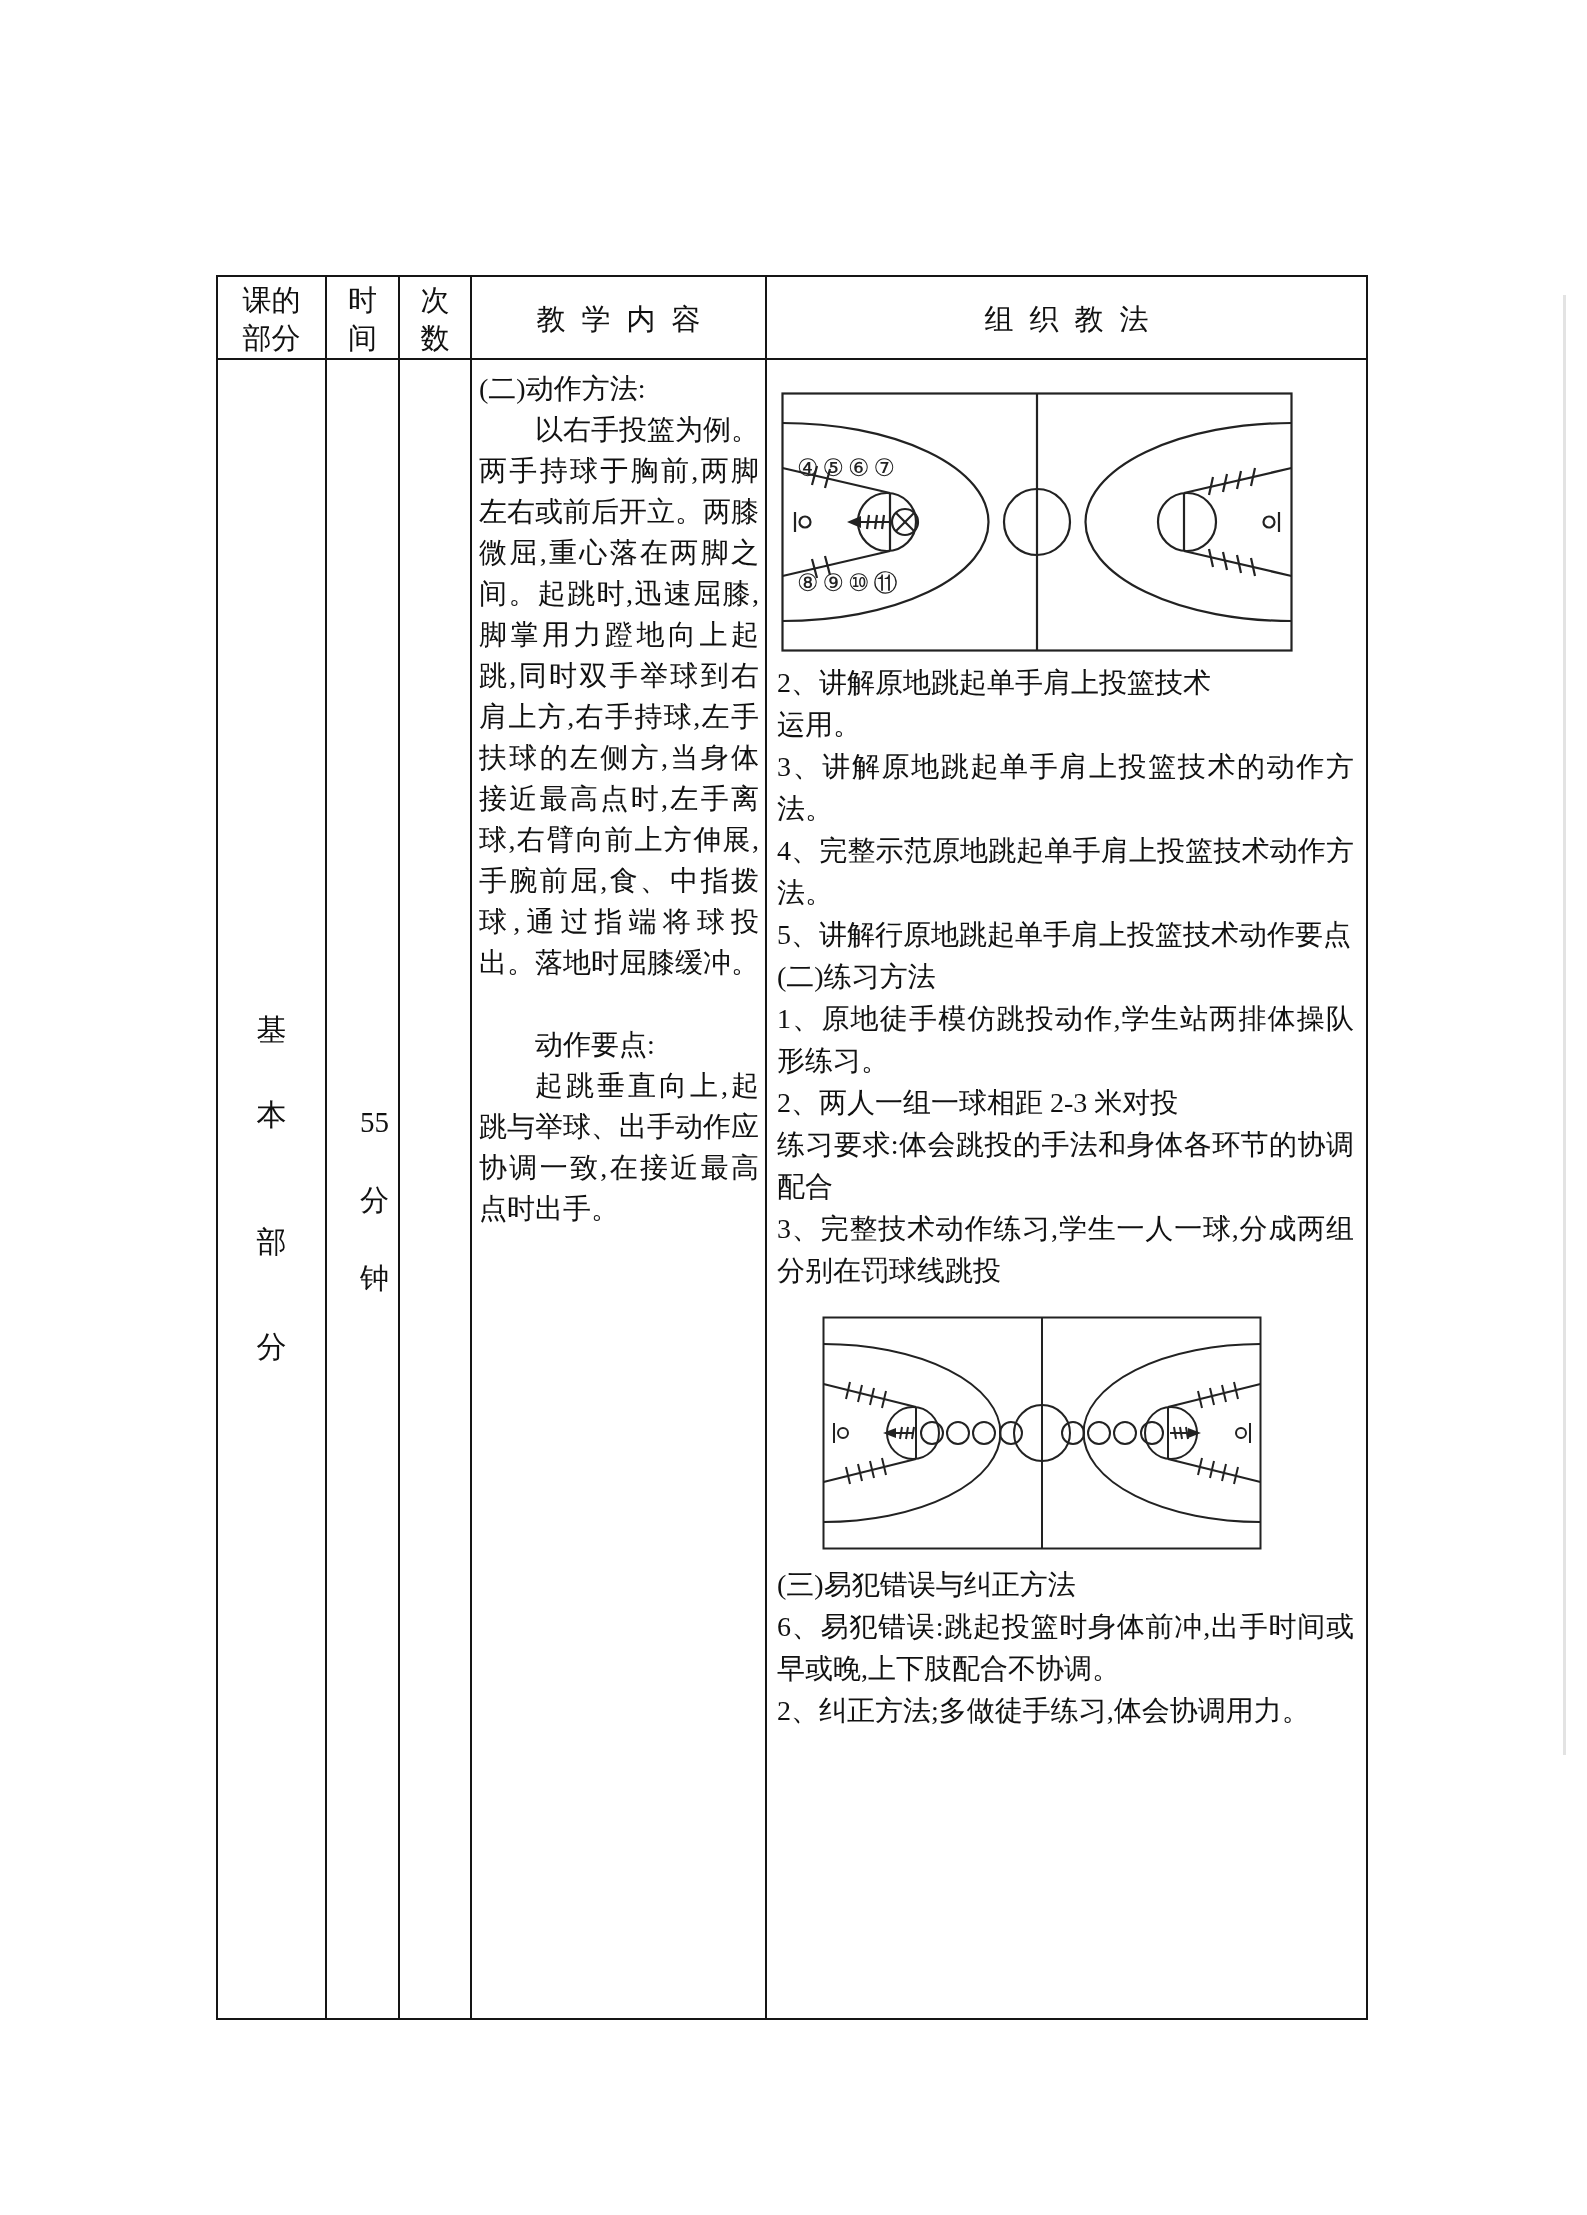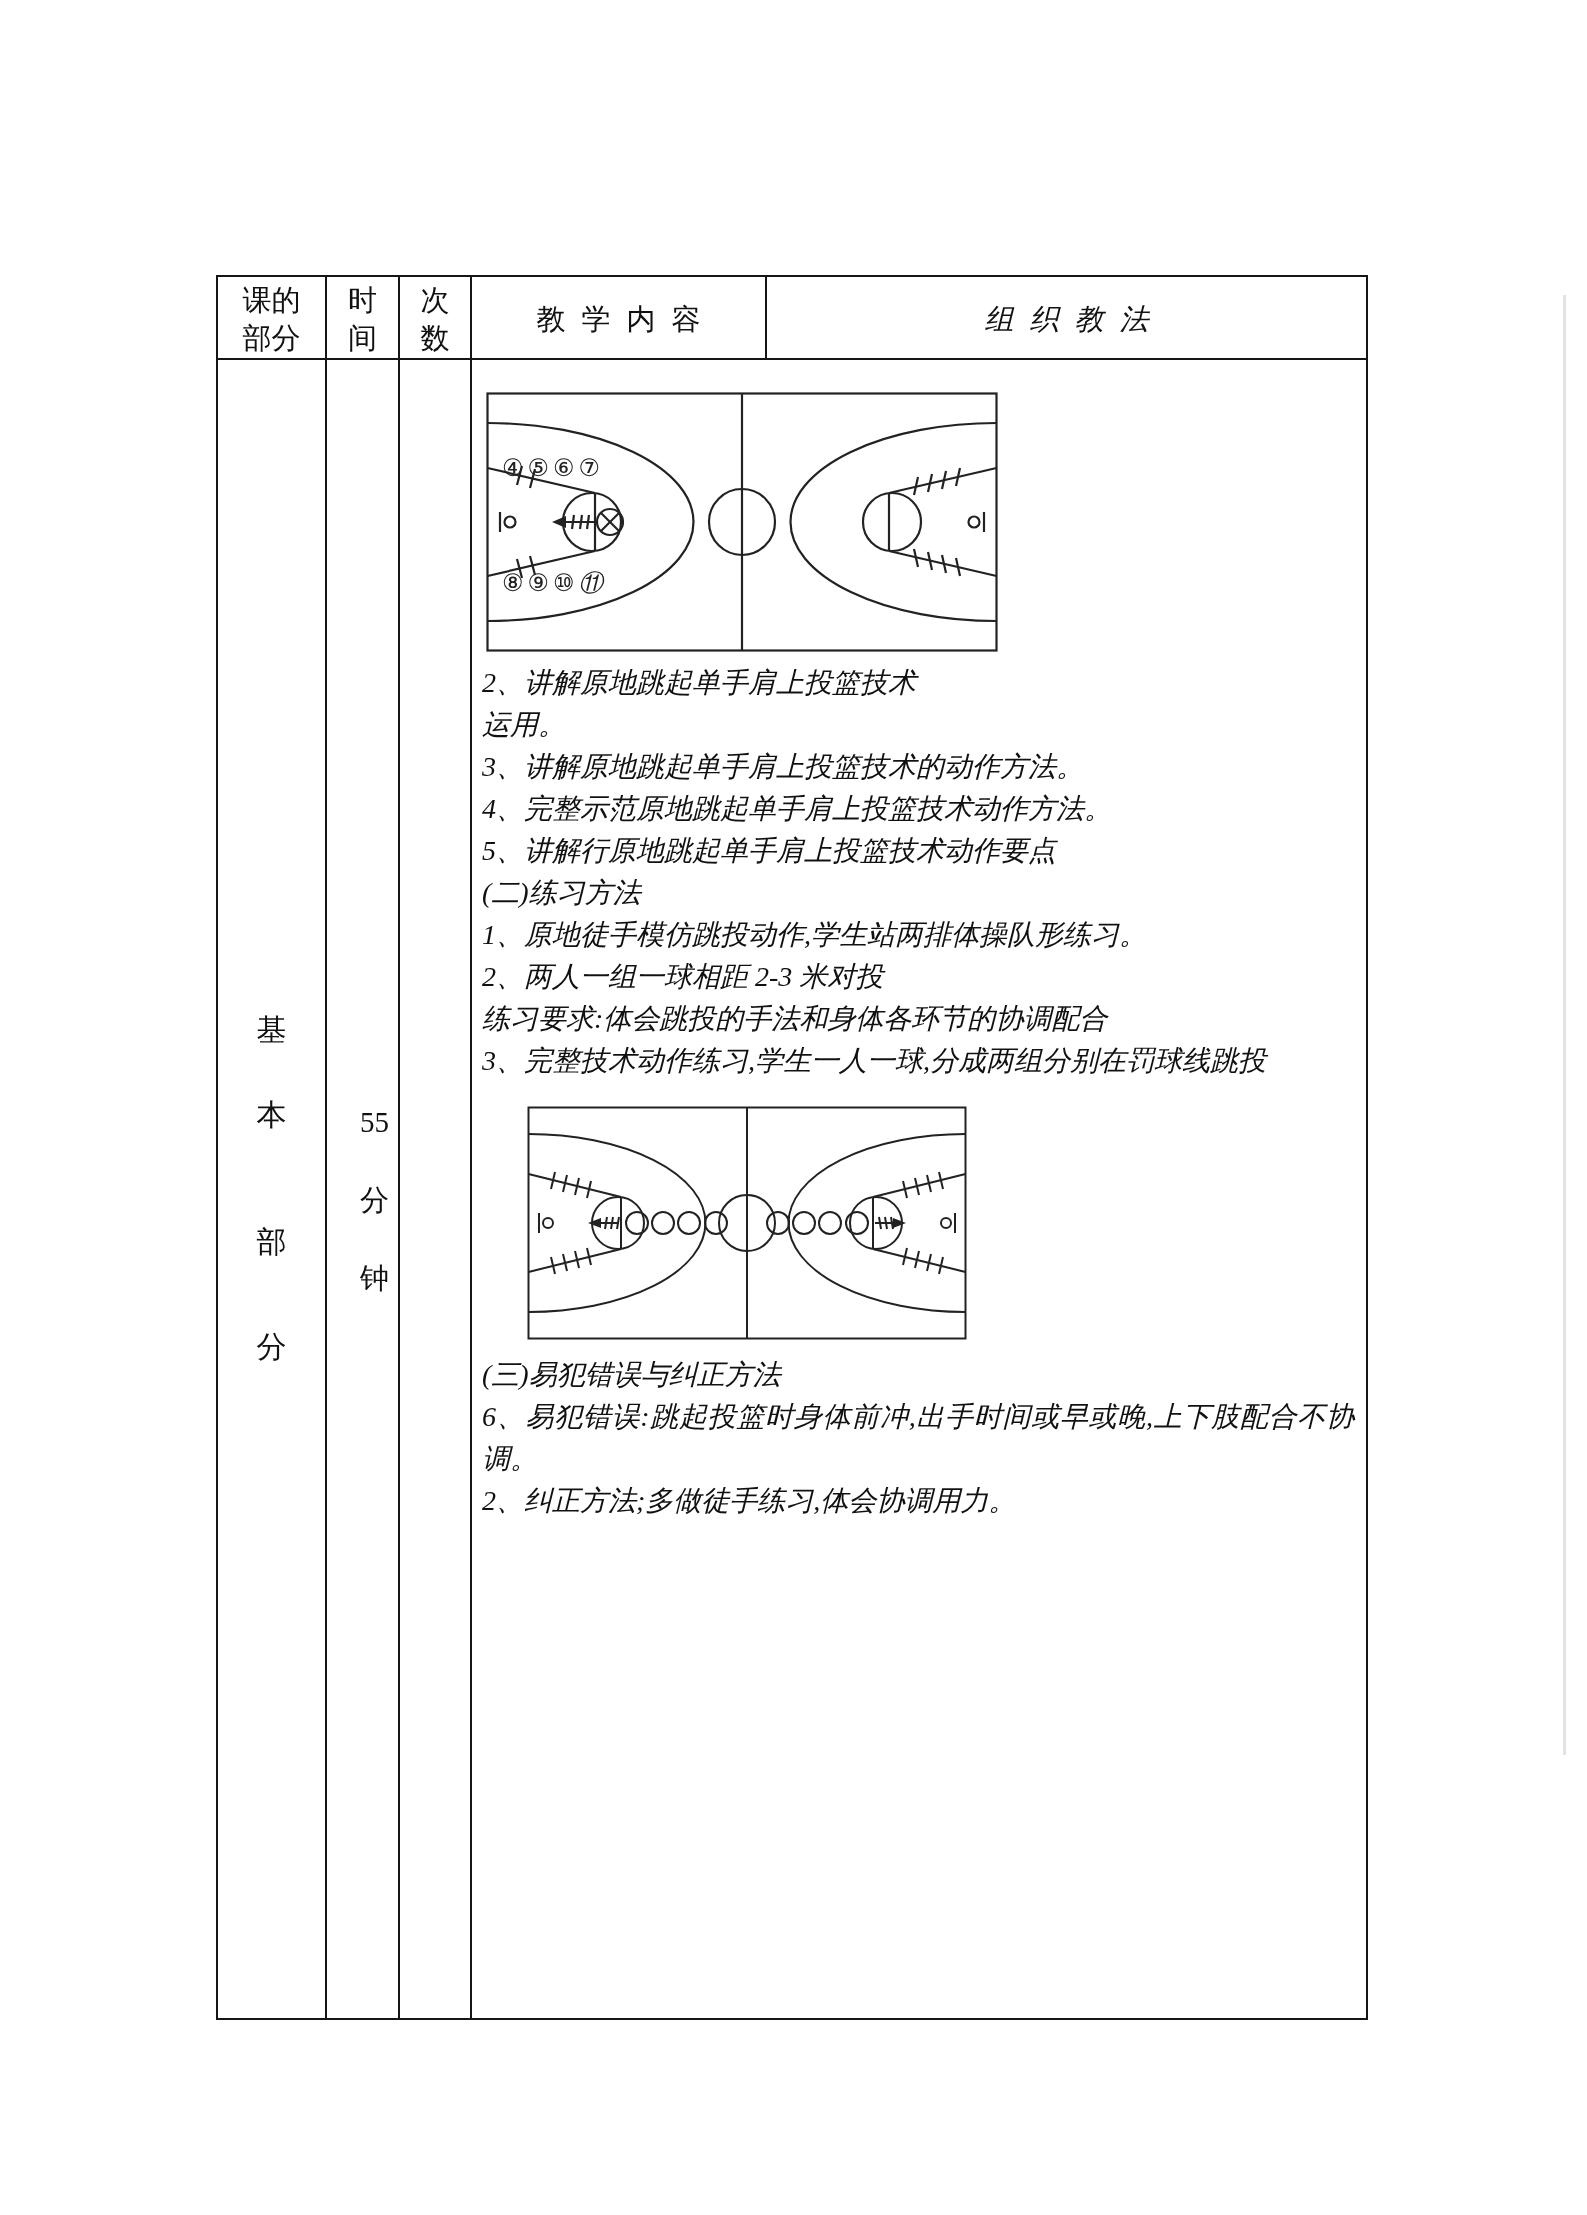--- a/index.html
+++ b/index.html
@@ -8,21 +8,21 @@
     font-family:"Liberation Serif","DejaVu Serif",serif;color:#111;
   }
   .lesson-table{
     position:absolute;left:216px;top:275px;width:1152px;height:1745px;
     border:2px solid #151515;box-sizing:border-box;display:flex;flex-direction:column;background:#fff;
   }
   .row{display:flex;min-height:0;}
   .row.header{height:81px;flex:0 0 auto;border-bottom:2px solid #151515;}
   .row.body{flex:1 1 auto;}
   .cell{border-right:2px solid #151515;box-sizing:border-box;position:relative;overflow:hidden;}
-  .cell:last-child{border-right:none;font-style:italic;}
+  .cell:last-child{border-right:none;}
   .c1{width:109px;flex:0 0 auto;}
   .c2{width:73px;flex:0 0 auto;}
   .c3{width:72px;flex:0 0 auto;}
   .c4{width:295px;flex:0 0 auto;}
   .c5{flex:1 1 auto;}
   .header .cell{
     display:flex;flex-direction:column;align-items:center;justify-content:center;
     font-size:29px;line-height:38px;padding-top:2px;
   }
   .header .c4,.header .c5{flex-direction:row;letter-spacing:0.55em;text-indent:0.55em;}
@@ -87,20 +87,28 @@
     <div class="cell c2">
       <div class="time-chars">
         <div>55</div>
         <div>分</div>
         <div>钟</div>
       </div>
     </div>
 
     <div class="cell c3"></div>
 
+    <div class="cell c4">
+      <div class="inner">
+        <p>(二)动作方法:</p>
+        <p class="indent">以右手投篮为例。两手持球于胸前,两脚左右或前后开立。两膝微屈,重心落在两脚之间。起跳时,迅速屈膝,脚掌用力蹬地向上起跳,同时双手举球到右肩上方,右手持球,左手扶球的左侧方,当身体接近最高点时,左手离球,右臂向前上方伸展,手腕前屈,食、中指拨球,通过指端将球投出。落地时屈膝缓冲。</p>
+        <p class="kp-title">动作要点:</p>
+        <p class="indent">起跳垂直向上,起跳与举球、出手动作应协调一致,在接近最高点时出手。</p>
+      </div>
+    </div>
 
     <div class="cell c5">
       <div class="inner">
 
         <svg class="court d1" width="512" height="260" viewBox="0 0 512 260">
           <g fill="none" stroke="#222" stroke-width="2.2">
             <rect x="1.5" y="1.5" width="509" height="257"></rect>
             <line x1="256" y1="1.5" x2="256" y2="258.5"></line>
             <circle cx="256" cy="130" r="33"></circle>
             <g>

